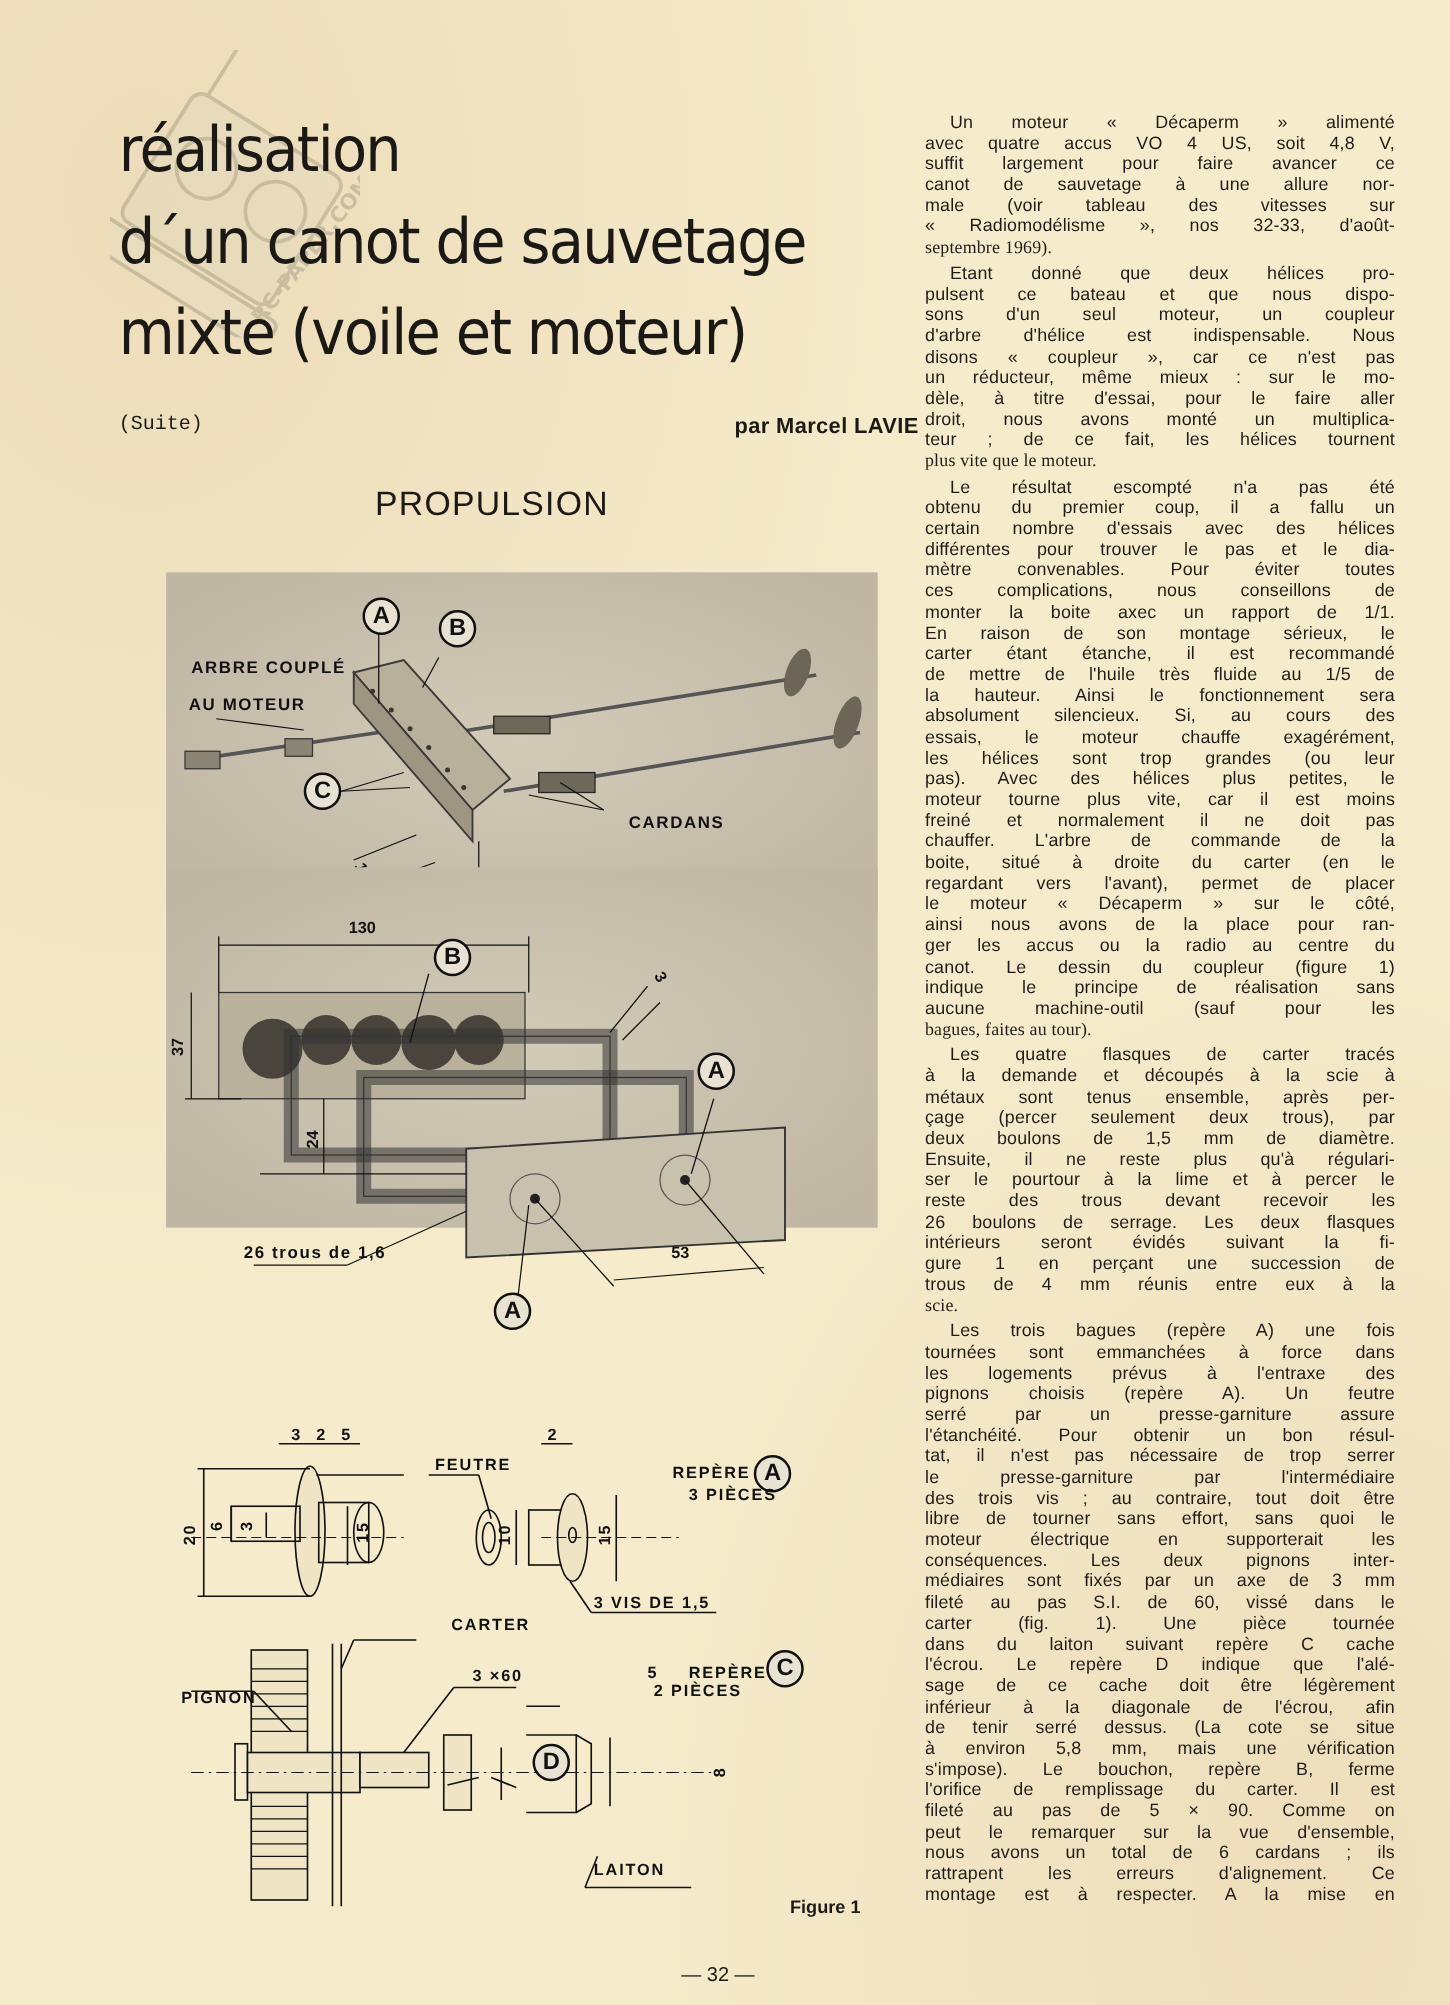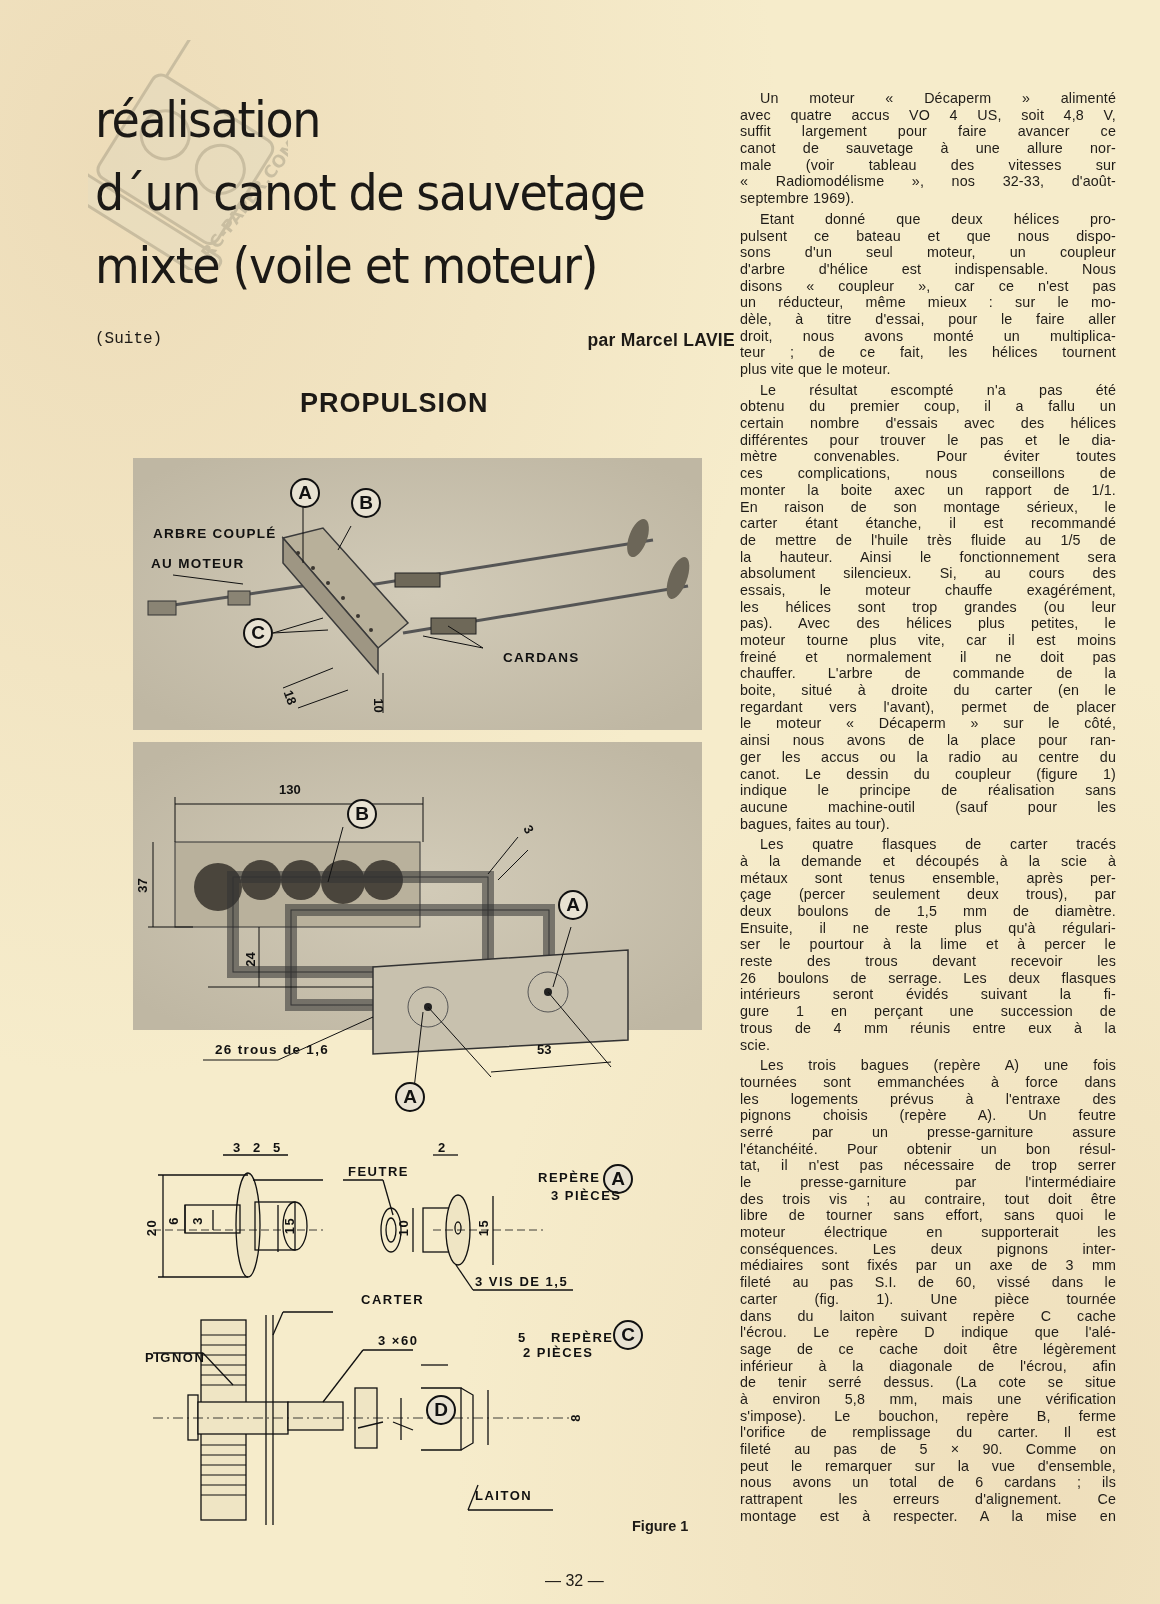--- a/index.html
+++ b/index.html
@@ -14,43 +14,43 @@
   
   .wm { left:88px; top:40px; width:200px; height:230px; opacity:0.28; }
   
   .title-line {
     position:absolute; left:95px; font-family:"DejaVu Sans", sans-serif;
     font-size:50px; line-height:60px; letter-spacing:-1.5px; color:#1b1916; font-weight:normal;
     transform:scaleX(0.92); transform-origin:left center; white-space:nowrap;
   }
   .suite { left:95px; top:330px; font-size:16px;font-family:Liberation Mono, monospace; }
   .byline { left:560px; top:330px; font-size:17.5px; font-weight:bold; width:175px; text-align:right; letter-spacing:0.3px; }
-  .section { left:300px; top:388px; font-size:27px; font-weight:bold; letter-spacing:1px; }
+  .section { left:300px; top:388px; font-size:27px; font-weight:normal; letter-spacing:1px; }
 
   
   .photo { position:absolute; left:133px; width:569px; background:#c9c1ad;
     background-image: radial-gradient(ellipse at 50% 50%, #d2cbb8, #bfb7a3 90%); }
   .p1 { top:458px; height:272px; }
-  .p2 { top:742px; height:288px; }
+  .p2 { top:694px; height:288px; }
   .lbl { position:absolute; font-weight:bold; font-size:13.5px; letter-spacing:1.3px; color:#111; white-space:nowrap; }
   .circ { position:absolute; width:26px; height:26px; border:2px solid #111; border-radius:50%;
     background:#e8e2d2; font-weight:bold; font-size:19px; line-height:26px; text-align:center; color:#111; }
   .dim { position:absolute; font-weight:bold; font-size:13px; color:#111; }
 
   
   .draw { position:absolute; left:133px; top:1140px; width:580px; height:400px; }
   .dlbl { position:absolute; font-weight:bold; font-size:13px; letter-spacing:1.5px; color:#111; white-space:nowrap; }
   .fig-caption { left:632px; top:1518px; font-weight:bold; font-size:14.5px; }
   .page-num { left:545px; top:1572px; font-size:16px; }
 
   
   .col { position:absolute; left:740px; top:90px; width:376px; }
   .ln { display:block; height:16.7px; line-height:16.7px; font-size:14.3px; white-space:nowrap;
         text-align:justify; text-align-last:justify; color:#1f1c18; letter-spacing:0.15px; }
-  .ln.last { text-align-last:left; }
+  .ln.last { text-align-last:left;font-family:Liberation Serif, serif; }
   .ln.ind { padding-left:20px; }
   .gap { display:block; height:4px; }
 </style>
 </head>
 <body>
 
 <svg class="abs wm" viewBox="0 0 200 230">
   <g transform="rotate(32 100 115)" fill="none" stroke="#6b6a5c" stroke-width="3">
     <rect x="30" y="60" width="140" height="120" rx="10" fill="#d9d6c2"></rect>
     <circle cx="70" cy="110" r="24"></circle>
@@ -154,21 +154,21 @@
     <line x1="365" y1="138" x2="395" y2="108" stroke="#111"></line>
     <line x1="210" y1="85" x2="195" y2="140" stroke="#111"></line>
     <line x1="438" y1="185" x2="420" y2="245" stroke="#111"></line>
     <line x1="280" y1="355" x2="290" y2="270" stroke="#111"></line>
   </svg>
   <div class="dim" style="left:146px;top:40px;">130</div>
   <div class="dim" style="left:2px;top:136px;transform:rotate(-90deg);">37</div>
   <div class="dim" style="left:110px;top:210px;transform:rotate(-90deg);">24</div>
   <div class="dim" style="left:392px;top:80px;transform:rotate(60deg);">3</div>
   <div class="dim" style="left:404px;top:300px;">53</div>
-  <div class="lbl" style="left:62px;top:300px;margin-left:20px;">26 trous de 1,6</div>
+  <div class="lbl" style="left:62px;top:300px;">26 trous de 1,6</div>
   <div class="circ" style="left:214px;top:57px;">B</div>
   <div class="circ" style="left:425px;top:148px;">A</div>
   <div class="circ" style="left:262px;top:340px;">A</div>
 </div>
 
 <div class="draw">
   <svg class="abs" style="left:0;top:0;" width="580" height="400" fill="none" stroke="#111" stroke-width="1.3">
 
     <ellipse cx="115" cy="85" rx="12" ry="52" fill="#efe5c4"></ellipse>
     <rect x="52" y="65" width="55" height="28"></rect>

